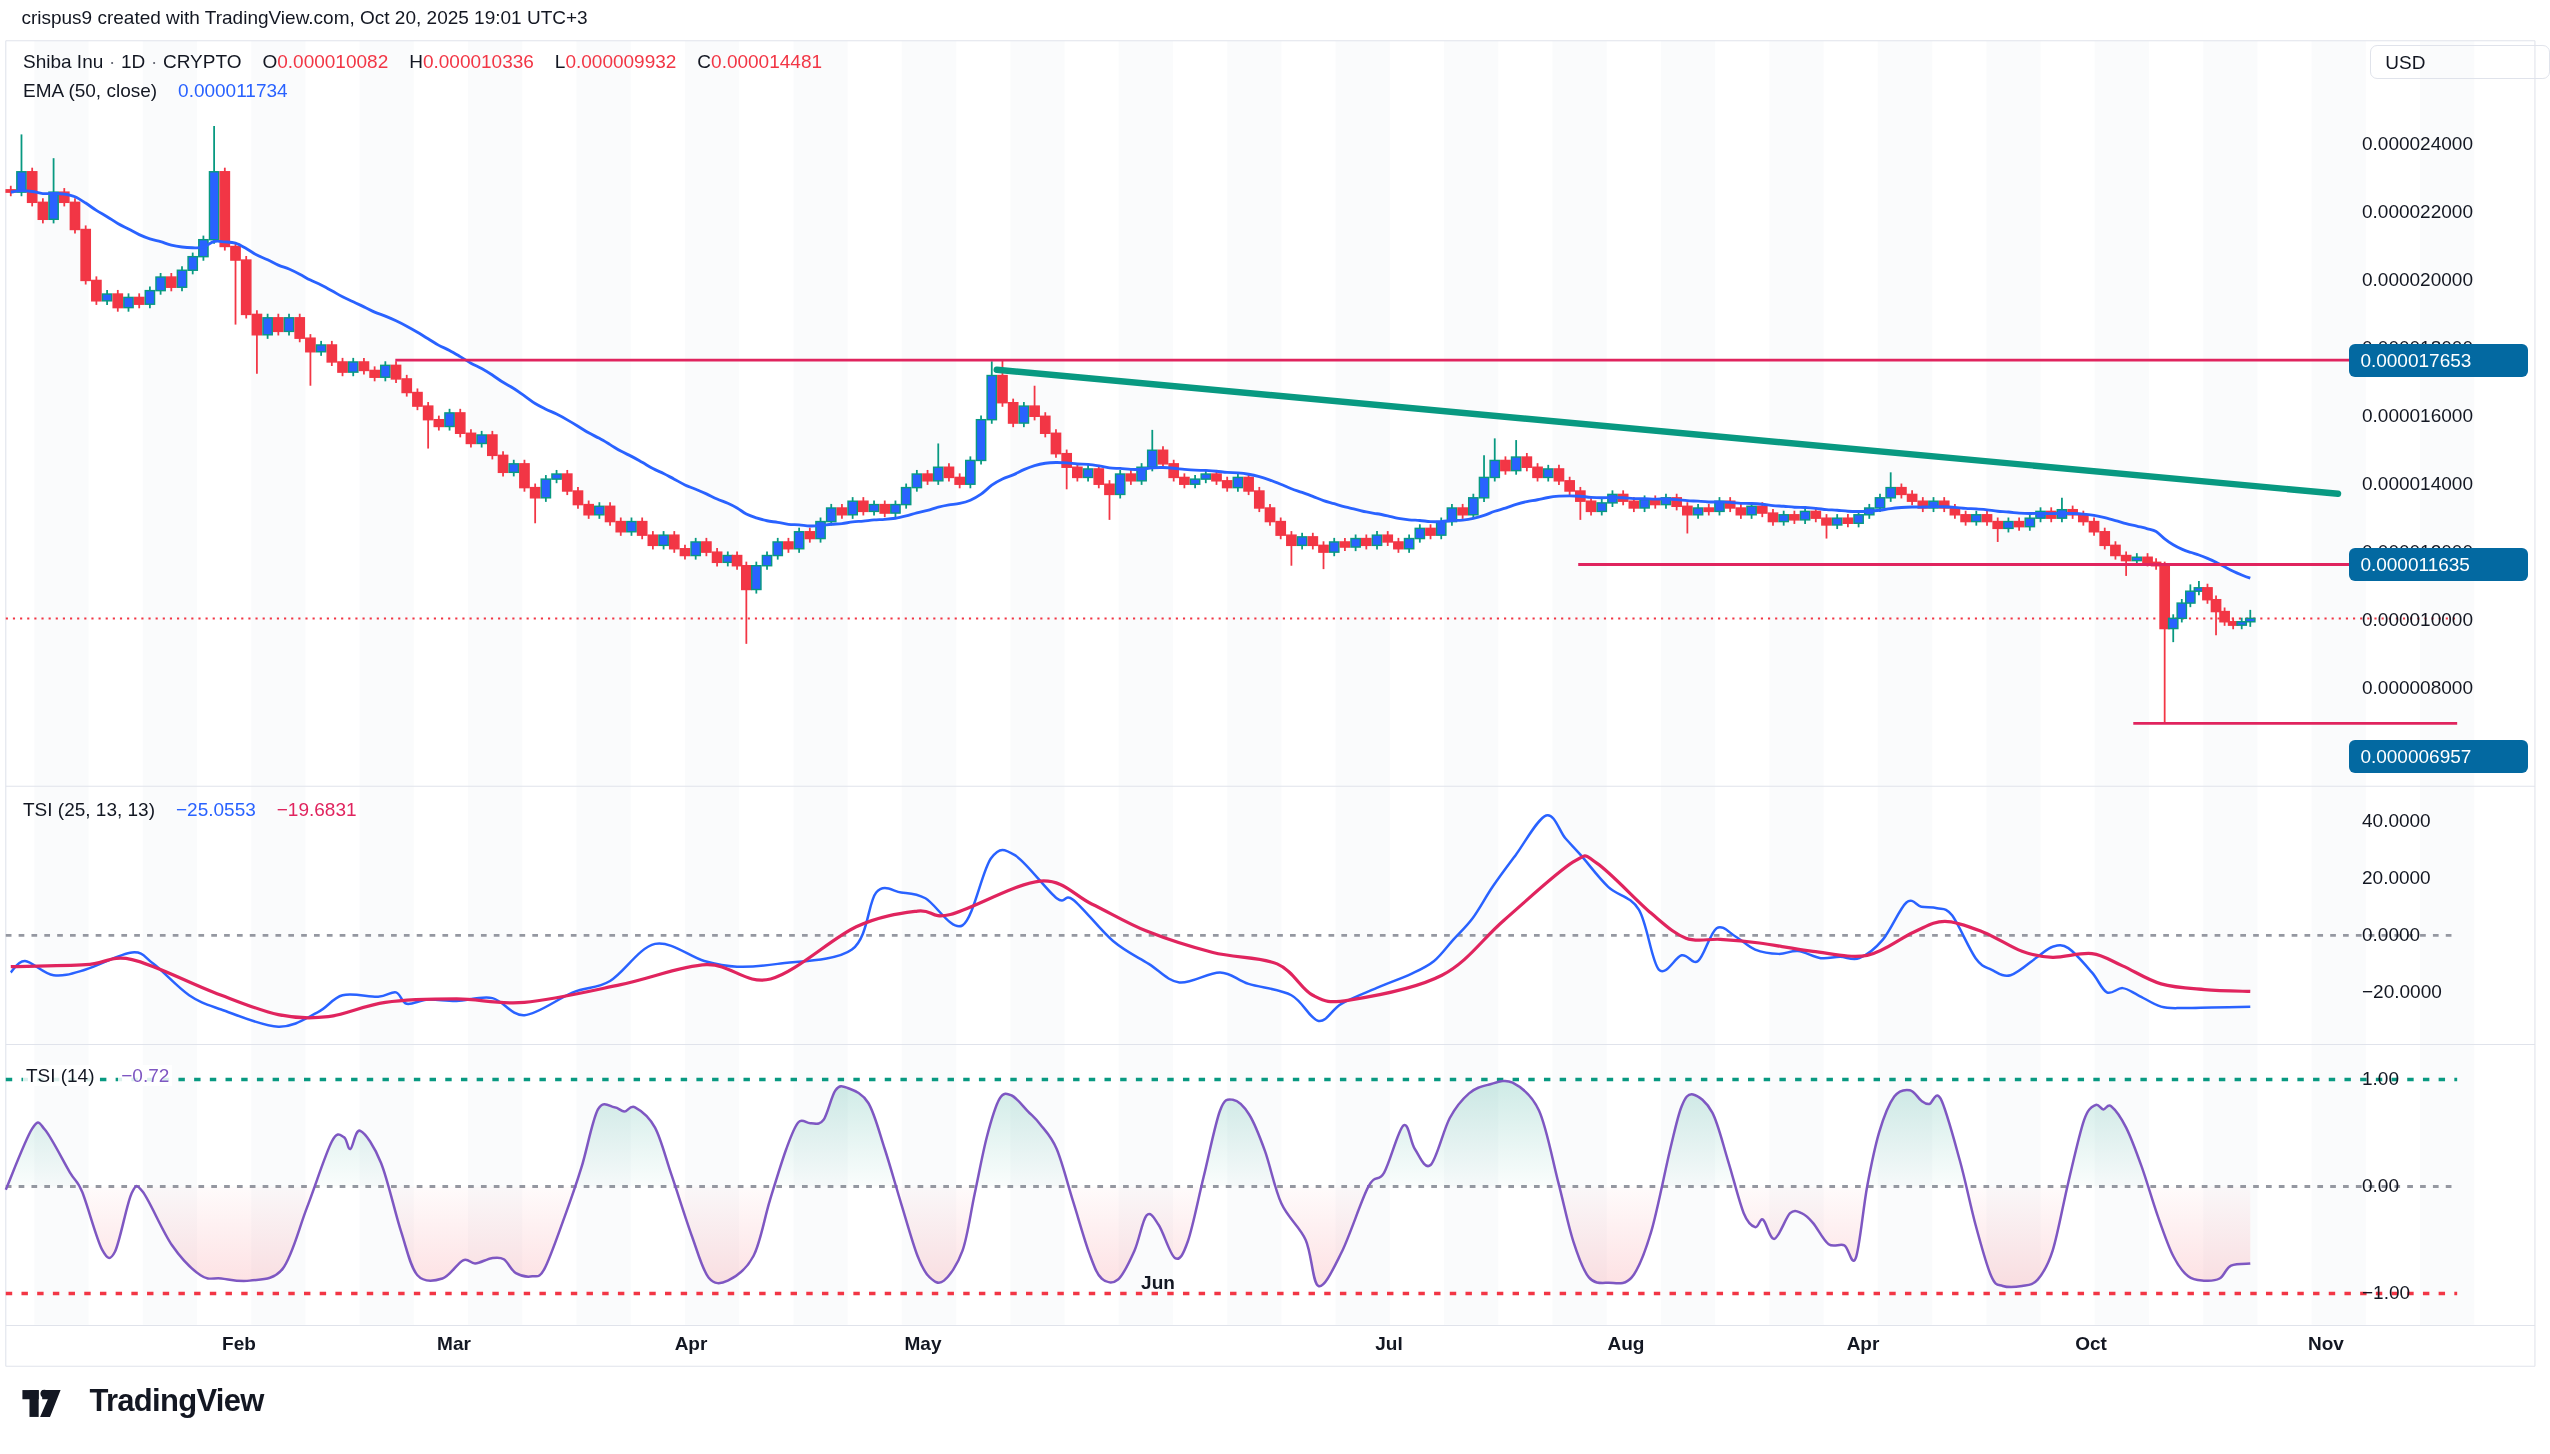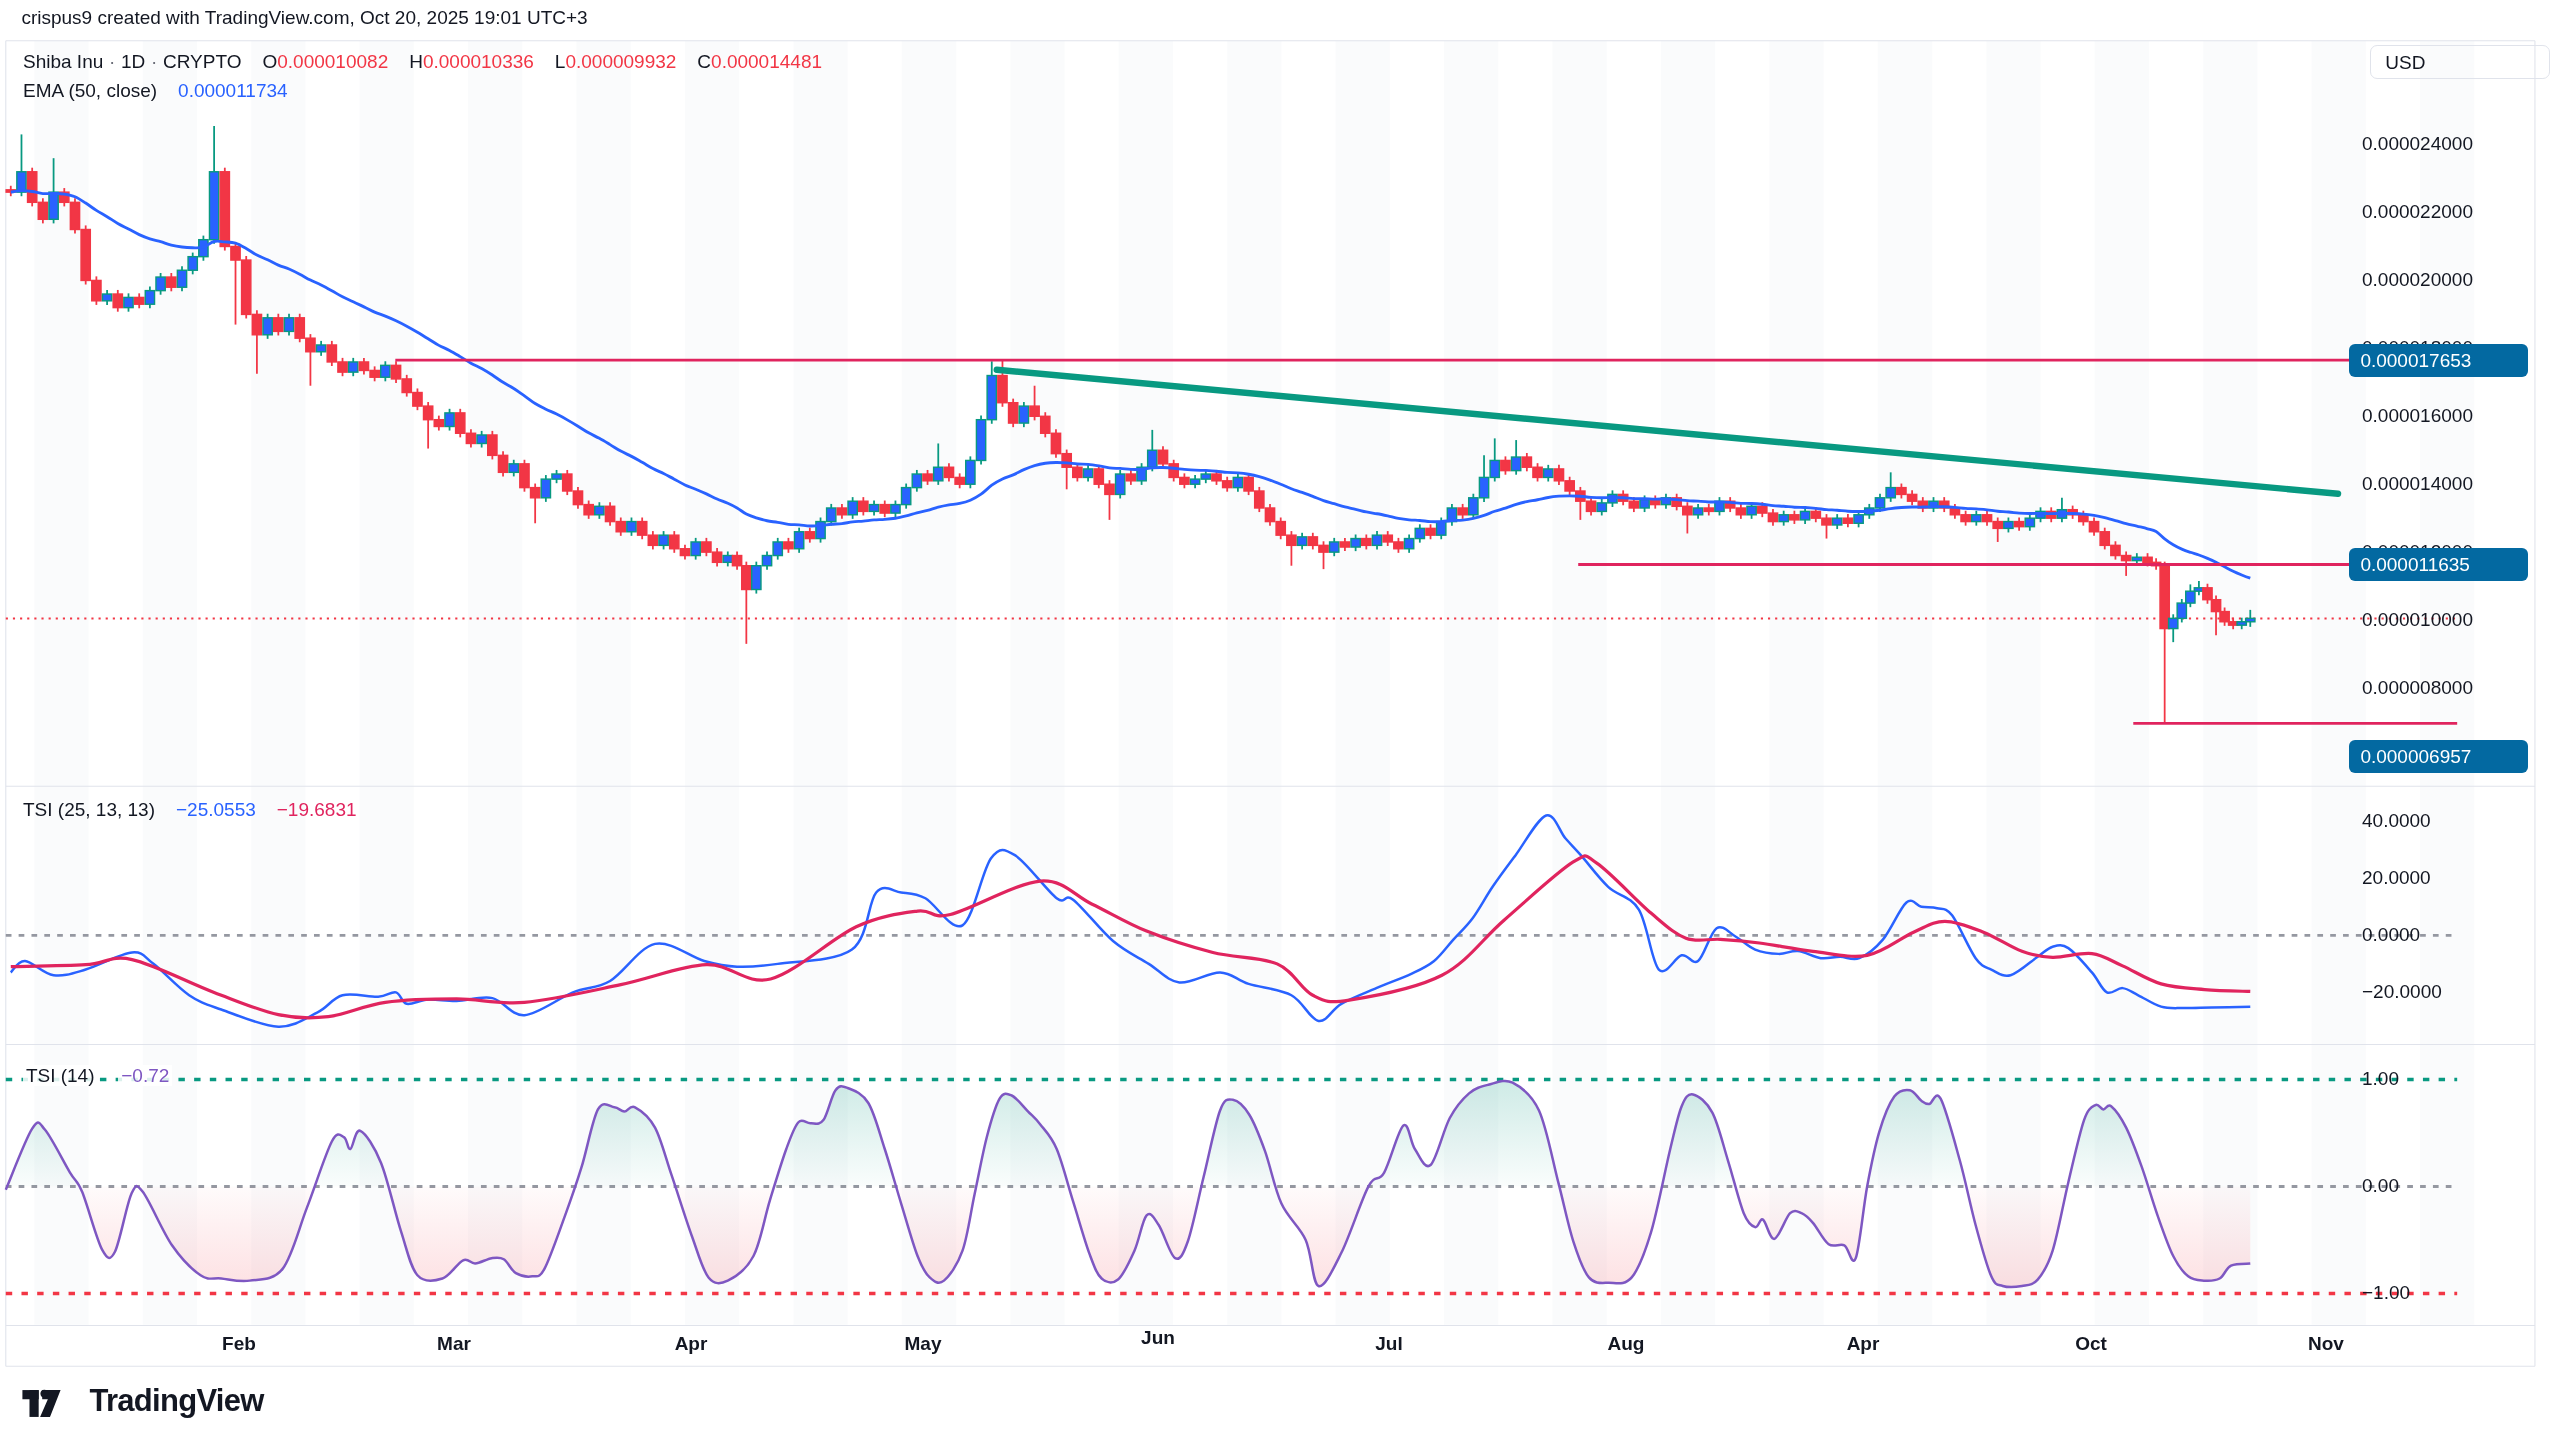--- a/index.html
+++ b/index.html
@@ -601,21 +601,21 @@
   <div id="osc-ticks" class="abs">
       <div class="abs tick" style="left: 2362px; top: 1068px;">1.00</div>
       <div class="abs tick" style="left: 2362px; top: 1175px;">0.00</div>
       <div class="abs tick" style="left: 2362px; top: 1282px;">−1.00</div>
     </div>
   <div id="months" class="abs">
       <div class="abs month" style="left: 239px; top: 1333px;">Feb</div>
       <div class="abs month" style="left: 454px; top: 1333px;">Mar</div>
       <div class="abs month" style="left: 691px; top: 1333px;">Apr</div>
       <div class="abs month" style="left: 923px; top: 1333px;">May</div>
-      <div class="abs month" style="left: 1158px; top: 1327px;">Jun</div>
+      <div class="abs month" style="left: 1158px; top: 1272px;">Jun</div>
       <div class="abs month" style="left: 1389px; top: 1333px;">Jul</div>
       <div class="abs month" style="left: 1626px; top: 1333px;">Aug</div>
       <div class="abs month" style="left: 1863px; top: 1333px;">Apr</div>
       <div class="abs month" style="left: 2091px; top: 1333px;">Oct</div>
       <div class="abs month" style="left: 2326px; top: 1333px;">Nov</div>
     </div>
 
   <div class="abs plabel" id="lbl-res" style="left: 2349px; top: 344px;">0.000017653</div>
   <div class="abs plabel" id="lbl-sup" style="left: 2349px; top: 548px;">0.000011635</div>
   <div class="abs plabel" id="lbl-low" style="left: 2349px; top: 740px;">0.000006957</div>

